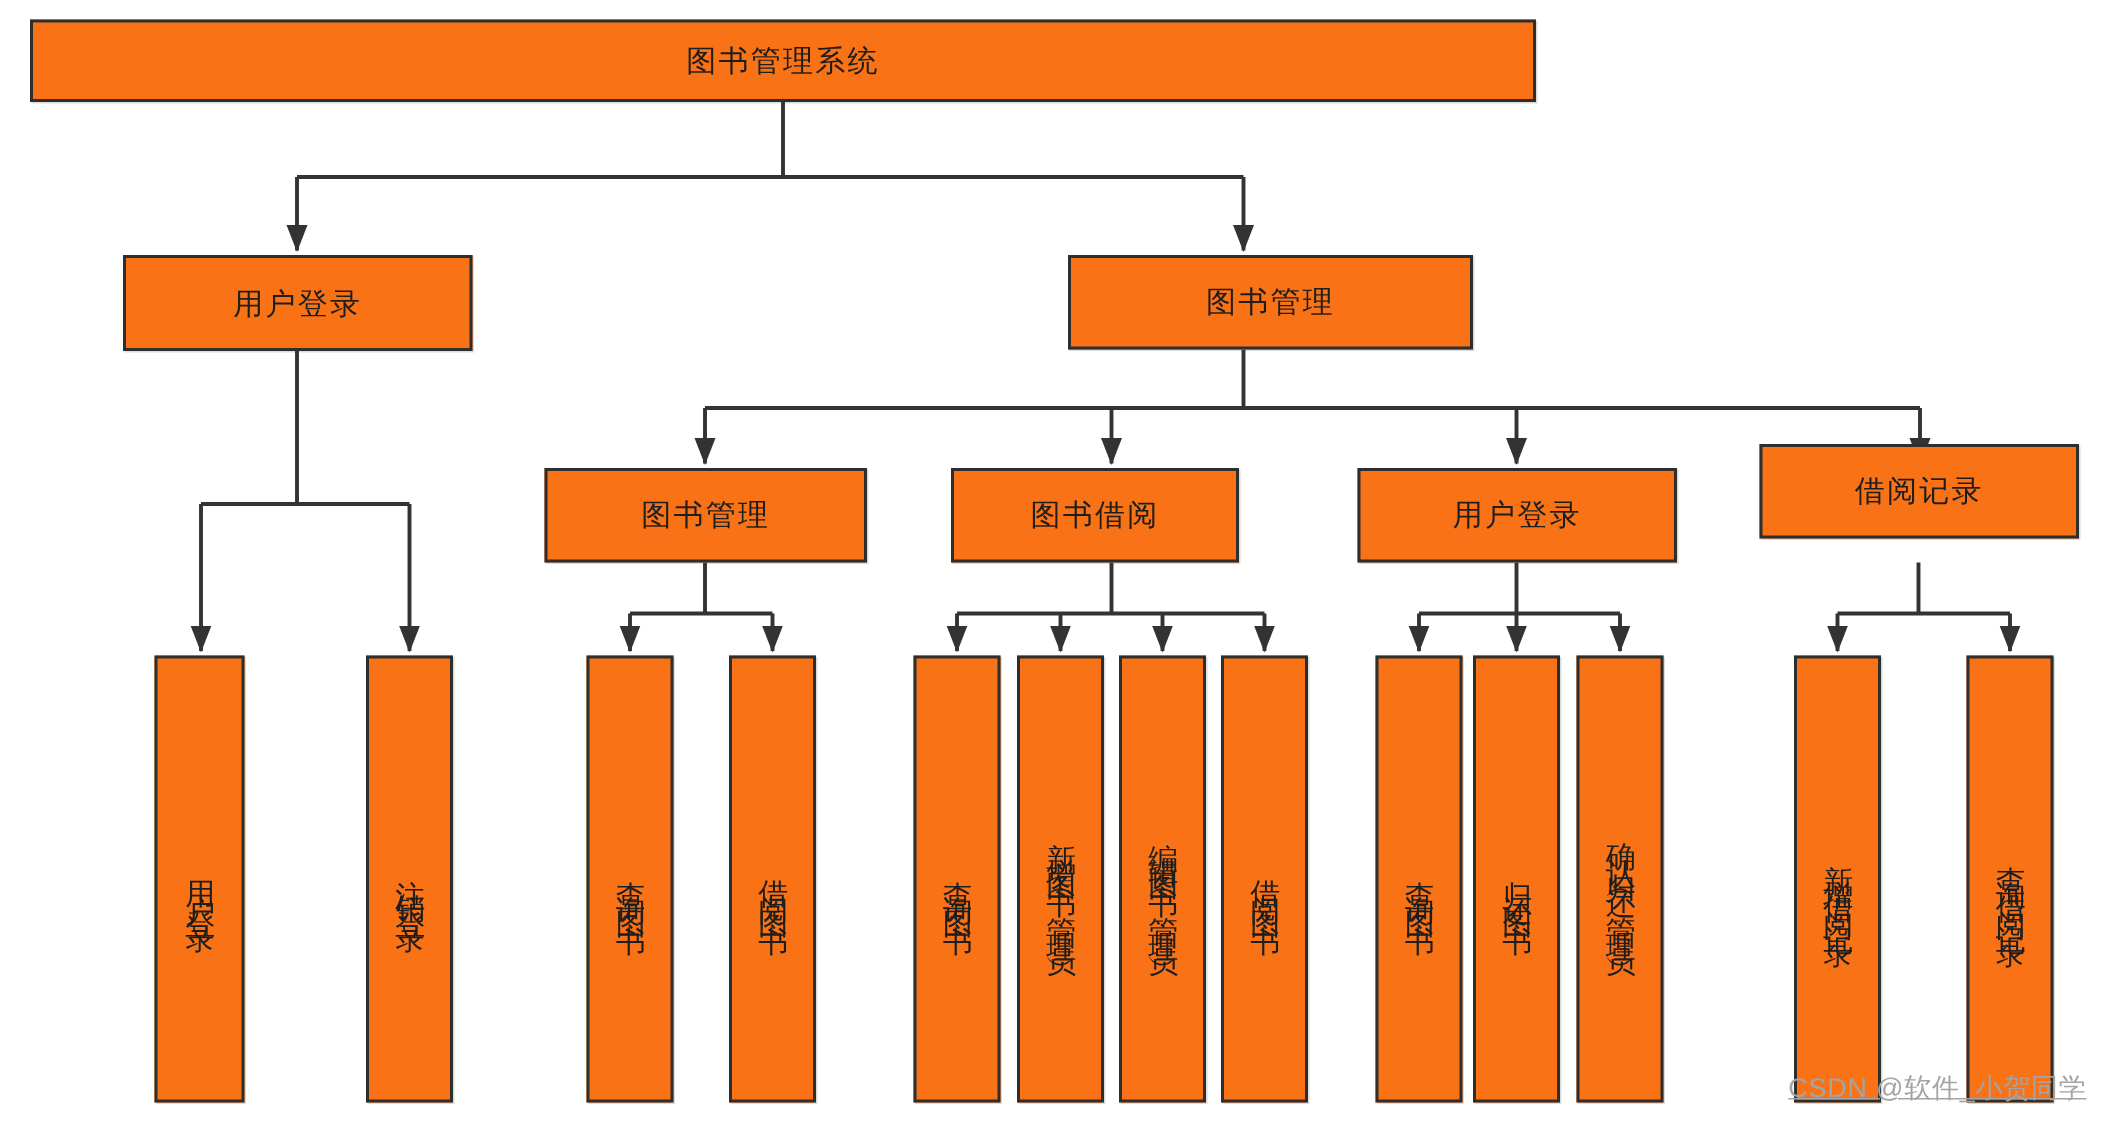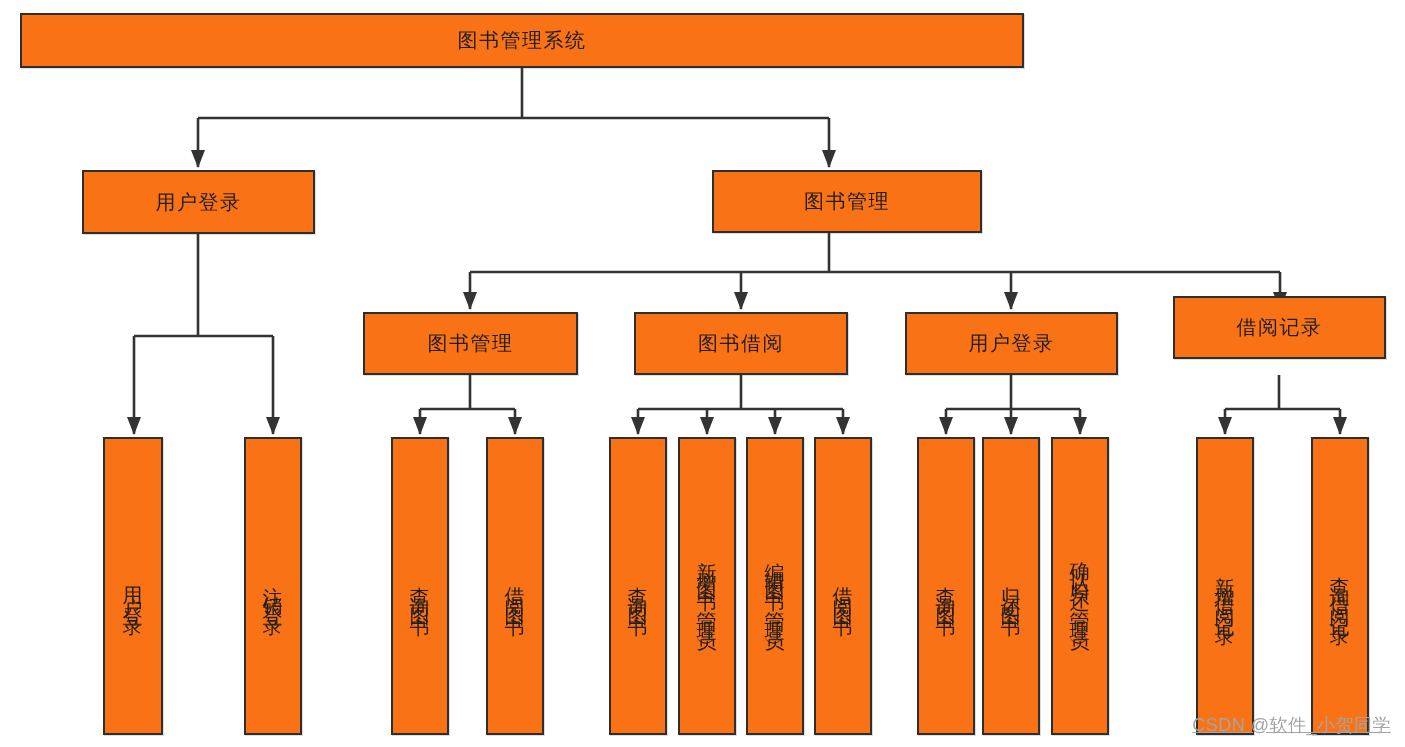--- a/index.html
+++ b/index.html
@@ -87,21 +87,21 @@
   <div class="node h" style="left:82px;top:170px;width:233px;height:64px">
     <span class="lbl">用户登录</span>
   </div>
   <div class="node h" style="left:712px;top:170px;width:270px;height:63px">
     <span class="lbl">图书管理</span>
   </div>
 
   <div class="node h" style="left:363px;top:312px;width:215px;height:63px">
     <span class="lbl">图书管理</span>
   </div>
-  <div class="node h" style="left:634px;top:312px;width:214px;height:63px">
+  <div class="node h" style="left:634px;top:312px;width:192px;height:63px">
     <span class="lbl">图书借阅</span>
   </div>
   <div class="node h" style="left:905px;top:312px;width:213px;height:63px">
     <span class="lbl">用户登录</span>
   </div>
   <div class="node h" style="left:1173px;top:296px;width:213px;height:63px">
     <span class="lbl">借阅记录</span>
   </div>
 
   <div class="node v" style="left:103px;top:437px;width:60px;height:298px">

